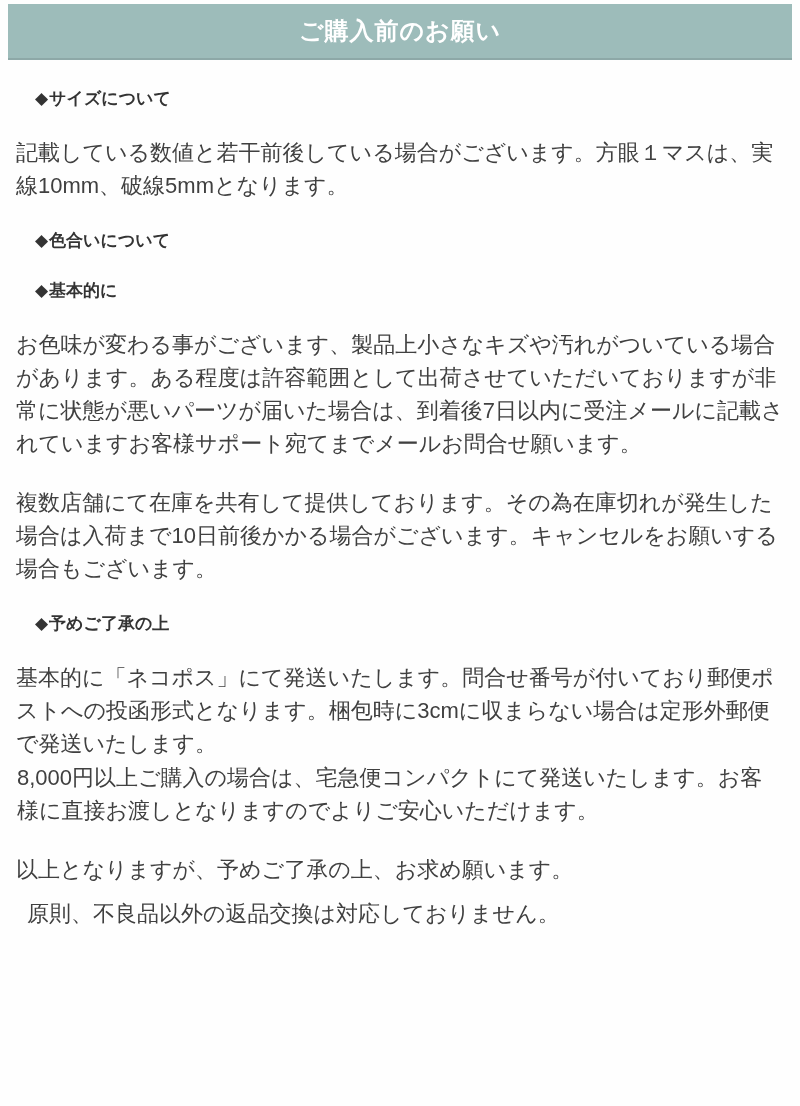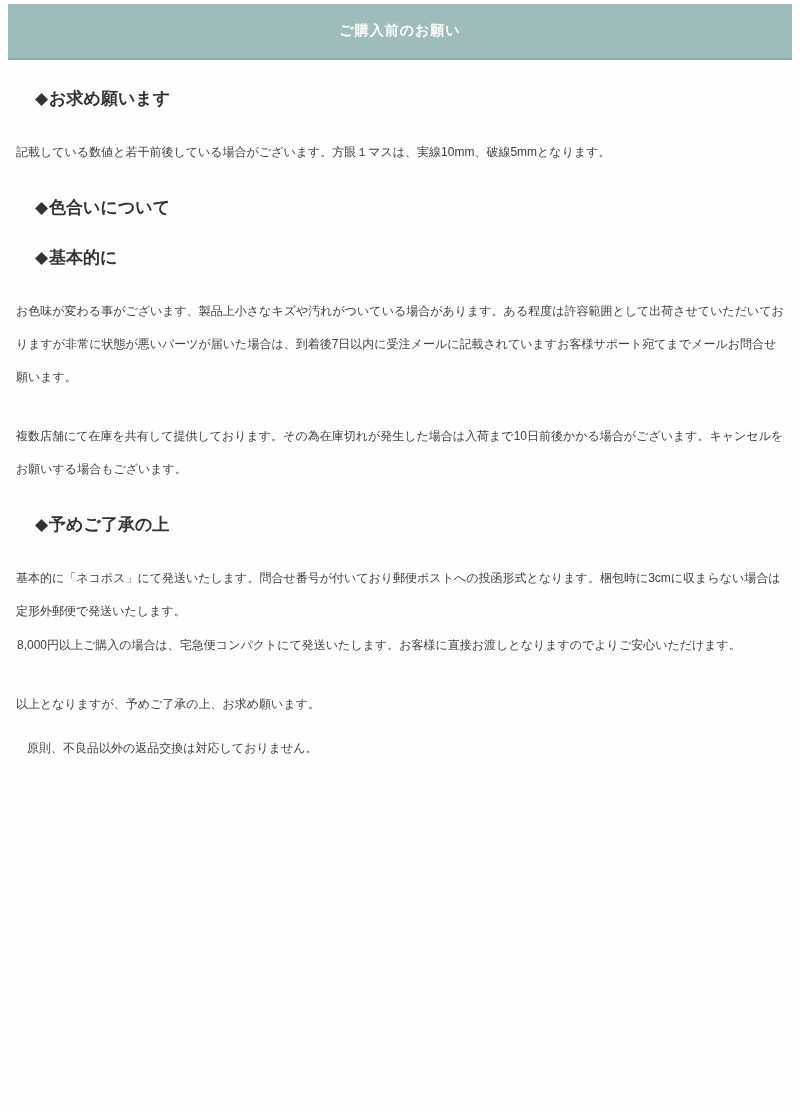--- a/index.html
+++ b/index.html
@@ -22,56 +22,56 @@
     margin: 4px 8px 0 8px;
     height: 56px;
     background: var(--banner-bg);
     border-bottom: 2px solid rgba(0,0,0,0.10);
     display: flex;
     align-items: center;
     justify-content: center;
   }
   .banner h1 {
     margin: 0;
-    font-size: 14px;
+    font-size: 24px;
     font-weight: 700;
     letter-spacing: 1px;
     color: var(--banner-text);
   }
   main { padding: 0 16px; }
   .sec-h {
     margin: 28px 0 0 0;
     padding-left: 19px;
     font-size: 17px;
     line-height: 22px;
     font-weight: 700;
     color: var(--heading-text);
   }
   .sec-h .bullet { margin-right: 1px; }
   .sec p, .closing p {
     margin: 26px 0 0 0;
-    font-size: 12px;
+    font-size: 22px;
     line-height: 33px;
     color: var(--body-text);
     text-align: left;
   }
   .sec p.cont { margin: 1px; }
   .closing p.cont { margin: 11px; }
 </style>
 </head>
 <body>
 
 <header class="banner">
   <h1>ご購入前のお願い</h1>
 </header>
 
 <main>
 
   <section class="sec">
-    <h2 class="sec-h"><span class="bullet">◆</span><span>お求め願います</span></h2>
+    <h2 class="sec-h"><span class="bullet">◆</span><span>サイズについて</span></h2>
     <p>記載している数値と若干前後している場合がございます。方眼１マスは、実線10mm、破線5mmとなります。</p>
   </section>
 
   <section class="sec">
     <h2 class="sec-h"><span class="bullet">◆</span><span>色合いについて</span></h2>
   </section>
 
 
   <section class="sec">
     <h2 class="sec-h"><span class="bullet">◆</span><span>基本的に</span></h2>

